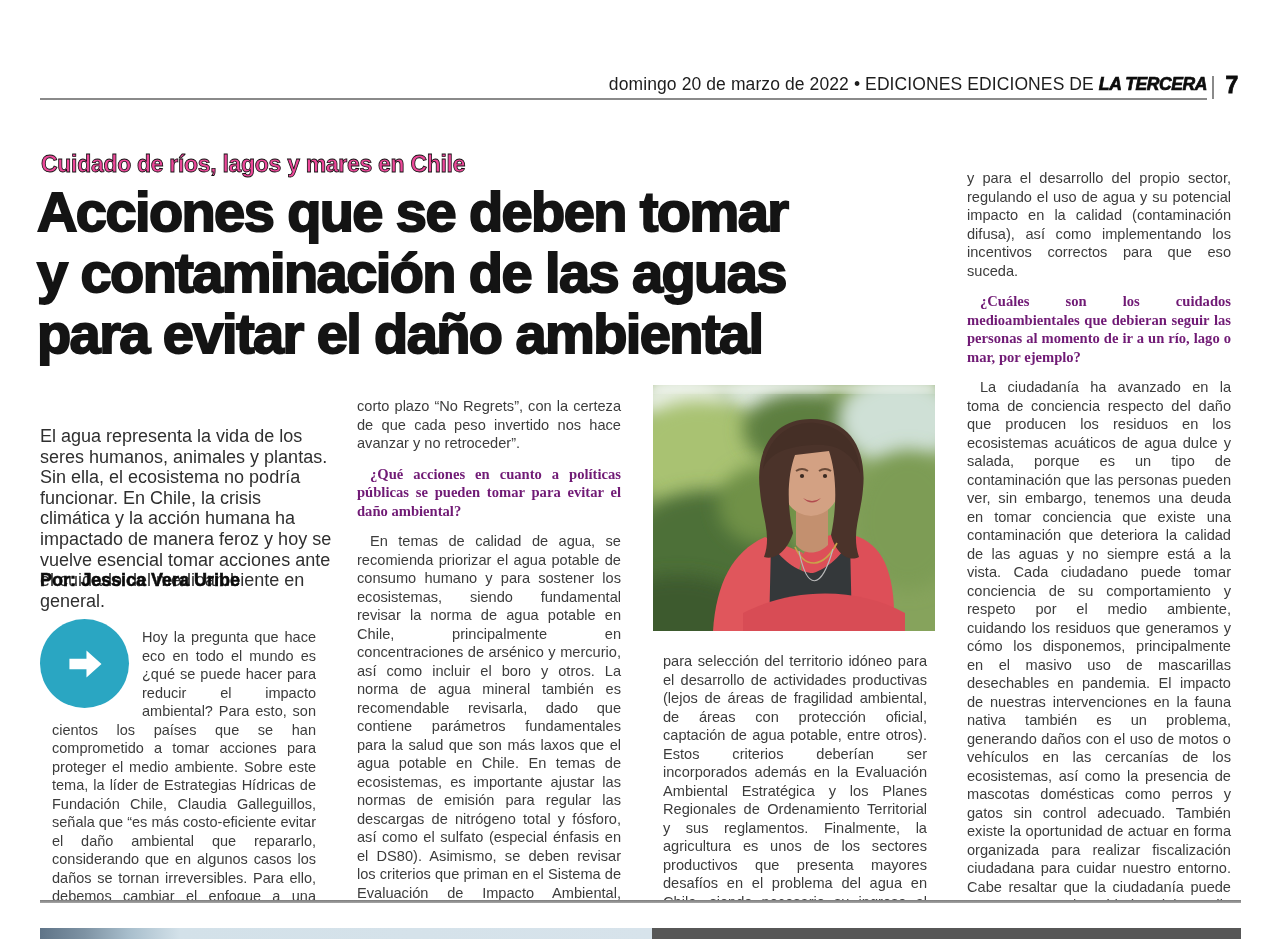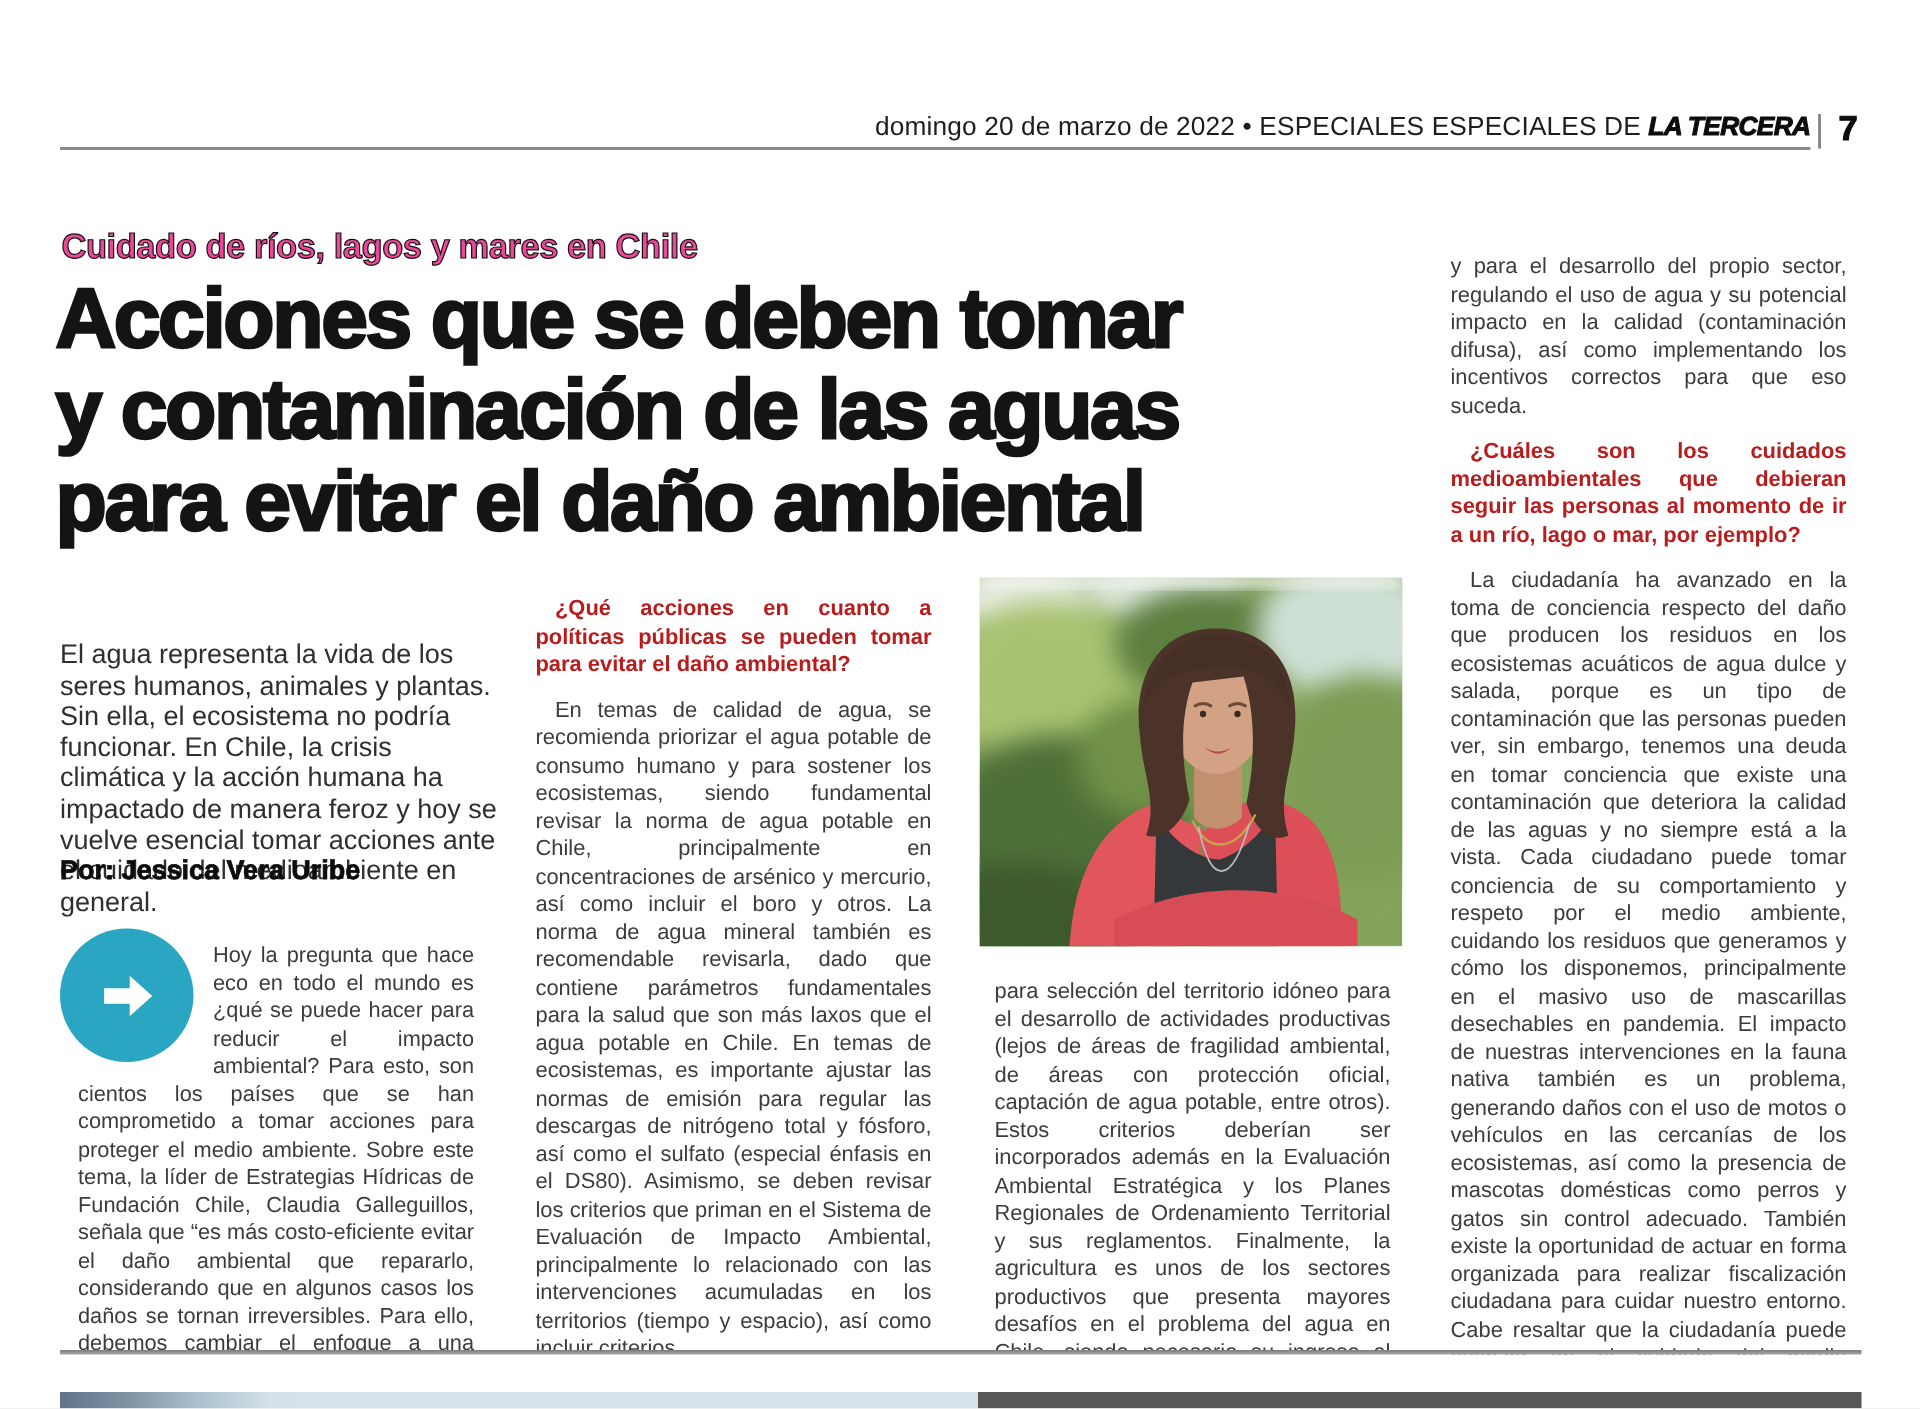--- a/index.html
+++ b/index.html
@@ -25,21 +25,21 @@
   
   .lead{position:absolute;left:40px;top:384px;width:295px;font-size:18px;
     line-height:20.6px;color:#2f2f2f;margin-top:42px;}
   .byline{position:absolute;left:40px;top:570px;font-size:18px;font-weight:bold;
     color:#0d0d0d;-webkit-text-stroke:.5px #0d0d0d;}
   
   .col{position:absolute;width:288px;font-size:14.6px;line-height:18.5px;
     color:#3c3c3c;text-align:justify;}
   .col p{margin:12px;}
   .col p.indent{text-indent:13px;}
-  .col p.question{font-weight:bold;color:#b91c1c;text-indent:13px;}
+  .col p.question{font-weight:bold;color:#701a75;text-indent:13px;font-family:Liberation Serif, serif;}
   #col1{left:40px;top:616px;height:286px;overflow:hidden;font-size:14.5px;}
   #col2{left:345px;top:385px;height:517px;overflow:hidden;}
   #col3{left:651px;top:640px;height:262px;overflow:hidden;}
   #col4{left:955px;top:157px;height:746px;overflow:hidden;}
   
   .arrow-badge{float:left;width:89px;height:89px;border-radius:50%;
     background:#2aa6c2;margin:3px 13px 5px 0;display:flex;align-items:center;justify-content:center;}
   .arrow-badge svg{width:44px;height:44px;}
   
   .photo{position:absolute;left:653px;top:385px;width:282px;height:246px;overflow:hidden;}
@@ -52,21 +52,21 @@
   .strip-right{position:absolute;left:652px;top:928px;width:589px;height:11px;background:#575757;}
 </style>
 </head>
 <body>
 
 <div class="page">
 
   <div class="header-band">
     <span class="header-date"><span>domingo 20 de marzo de 2022</span>
       <span>•</span>
-      <span>ESPECIALES ESPECIALES DE</span>
+      <span>EDICIONES EDICIONES DE</span>
       <span class="header-brand">LA TERCERA</span></span>
   </div>
   <div class="header-vrule"></div>
   <div class="header-pagenum">7</div>
 
   <div class="kicker">Cuidado de ríos, lagos y mares en Chile</div>
   <div class="headline">
     <div>Acciones que se deben tomar</div>
     <div>y contaminación de las aguas</div>
     <div>para evitar el daño ambiental</div>
@@ -78,20 +78,21 @@
   <div class="col" id="col1">
     <span class="arrow-badge">
       <svg viewBox="0 0 24 24" aria-hidden="true">
         <path d="M3.5 9.2h9.3V4.6L21 12l-8.2 7.4v-4.6H3.5z" fill="#ffffff"></path>
       </svg>
     </span>
     <p>Hoy la pregunta que hace eco en todo el mundo es ¿qué se puede hacer para reducir el impacto ambiental? Para esto, son cientos los países que se han comprometido a tomar acciones para proteger el medio ambiente. Sobre este tema, la líder de Estrategias Hídricas de Fundación Chile, Claudia Galleguillos, señala que “es más costo-eficiente evitar el daño ambiental que repararlo, considerando que en algunos casos los daños se tornan irreversibles. Para ello, debemos cambiar el enfoque a una mirada de largo plazo que incluye acciones en el</p>
   </div>
 
   <div class="col" id="col2">
+    <p>corto plazo “No Regrets”, con la certeza de que cada peso invertido nos hace avanzar y no retroceder”.</p>
     <p class="question">¿Qué acciones en cuanto a políticas públicas se pueden tomar para evitar el daño ambiental?</p>
     <p class="indent">En temas de calidad de agua, se recomienda priorizar el agua potable de consumo humano y para sostener los ecosistemas, siendo fundamental revisar la norma de agua potable en Chile, principalmente en concentraciones de arsénico y mercurio, así como incluir el boro y otros. La norma de agua mineral también es recomendable revisarla, dado que contiene parámetros fundamentales para la salud que son más laxos que el agua potable en Chile. En temas de ecosistemas, es importante ajustar las normas de emisión para regular las descargas de nitrógeno total y fósforo, así como el sulfato (especial énfasis en el DS80). Asimismo, se deben revisar los criterios que priman en el Sistema de Evaluación de Impacto Ambiental, principalmente lo relacionado con las intervenciones acumuladas en los territorios (tiempo y espacio), así como incluir criterios</p>
   </div>
 
   <div class="photo">
     <svg viewBox="0 0 282 246" preserveAspectRatio="none">
       <defs>
         <filter id="b8" x="-40%" y="-40%" width="180%" height="180%">
             <feGaussianBlur stdDeviation="9"></feGaussianBlur>
           </filter>

